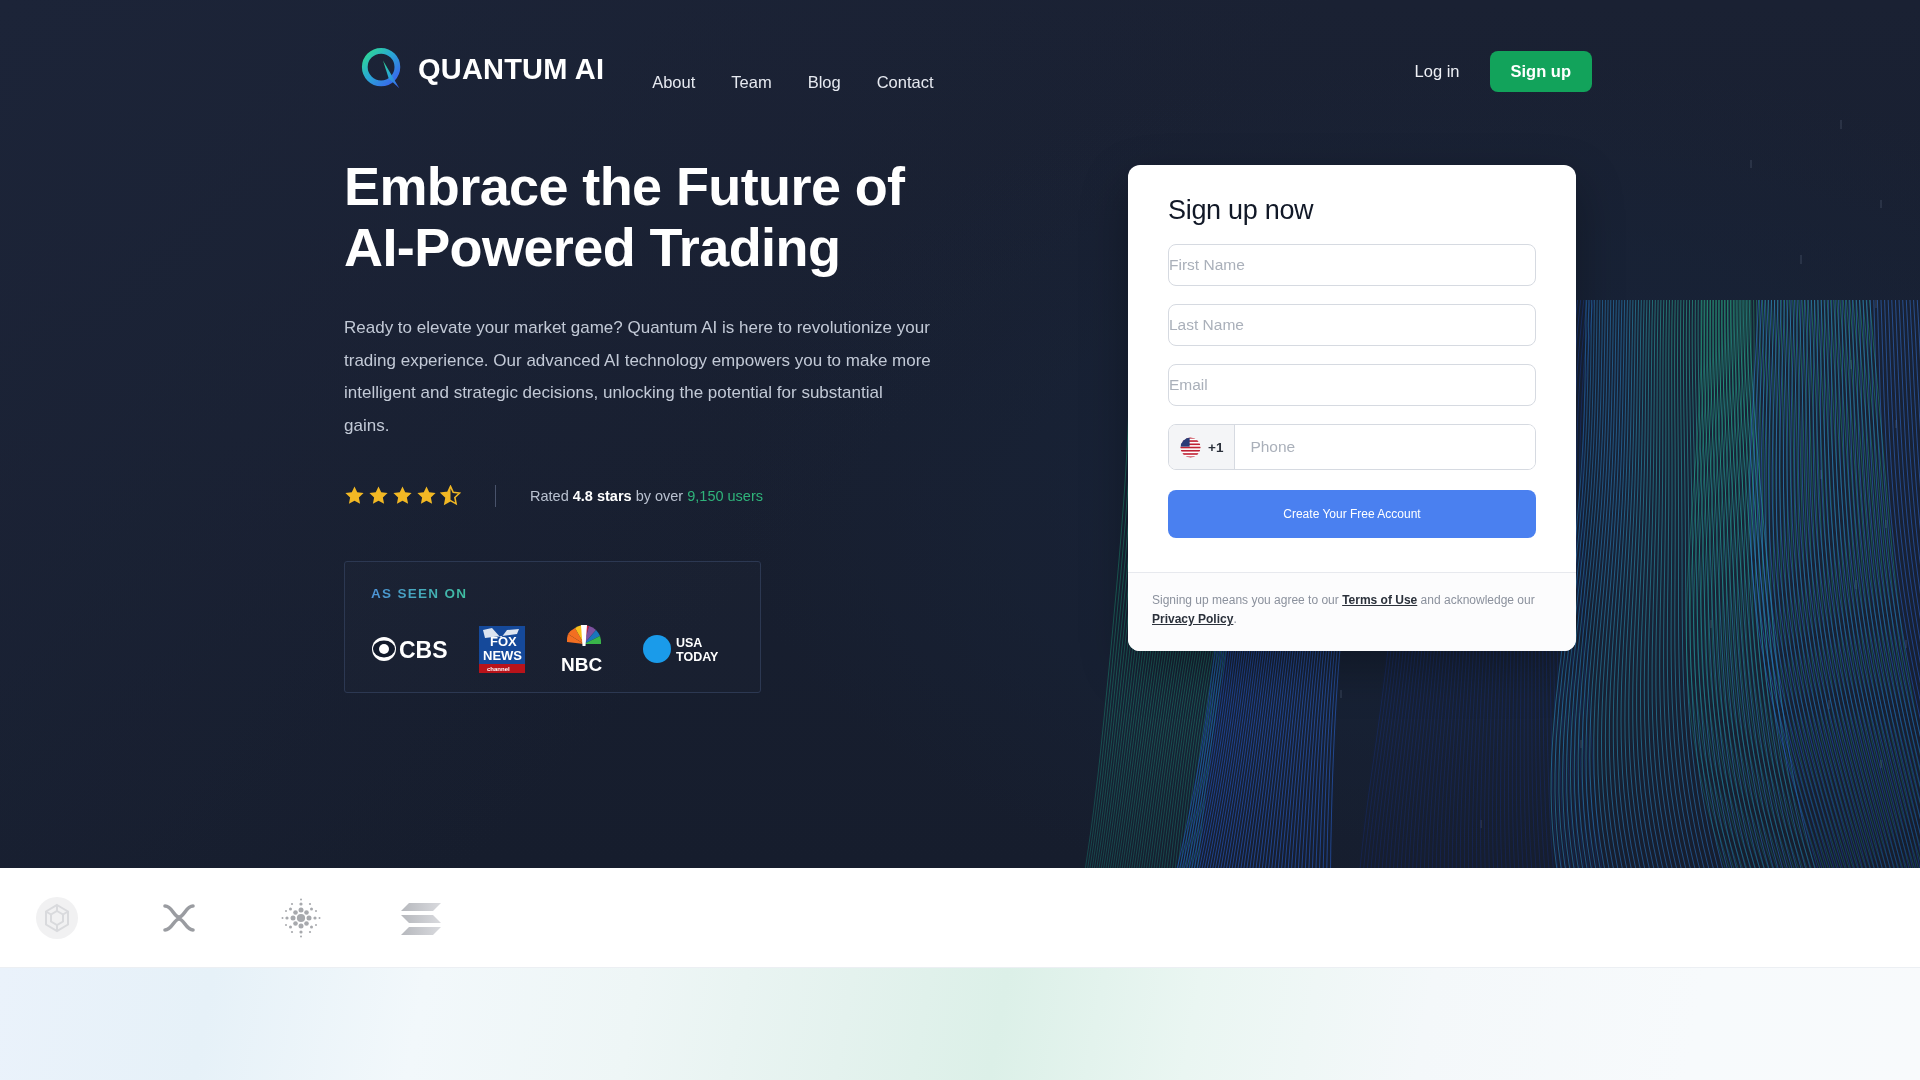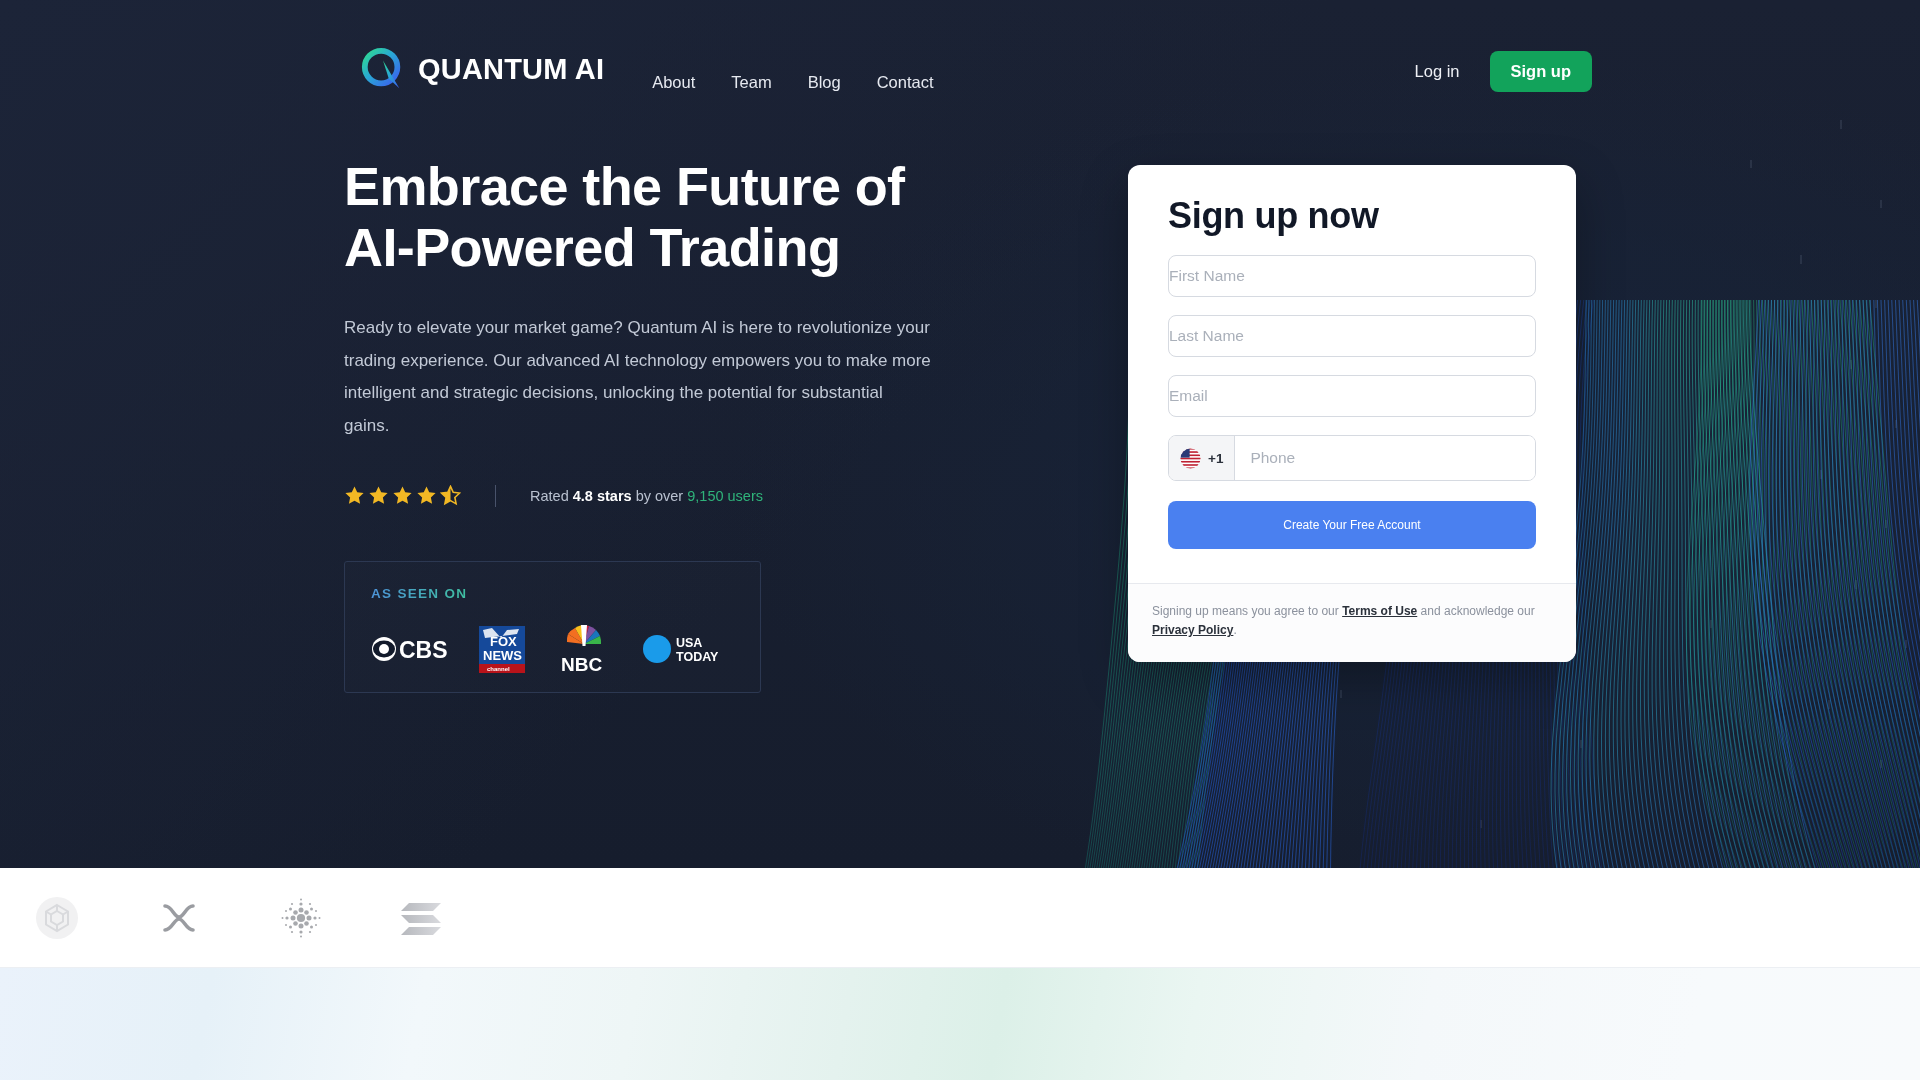--- a/index.html
+++ b/index.html
@@ -108,21 +108,21 @@
   .card {
     position: absolute; left: 1128px; top: 165px;
     width: 448px;
     background: #ffffff;
     border-radius: 12px;
     box-shadow: 0 18px 48px rgba(0,0,0,.30);
     overflow: hidden;
   }
   .card-body { padding: 30px 40px 34px 40px; }
   .card-title {
-    font-size: 36px; font-weight: 700; color: #111827; letter-spacing: -.3px;
+    font-size: 27px; font-weight: 400; color: #111827; letter-spacing: -.3px;
   }
   .field {
     margin-top: 18px; width: 100%; height: 42px;
     border: 1px solid #d6dae1; border-radius: 8px;
     padding: 0 0; font-size: 15.5px; color: #2b313b;
     font-family: "Liberation Sans", sans-serif;
     background: #fff; outline: none;
   }
   .field::placeholder { color: #aab0ba; }
   .phone-row {

